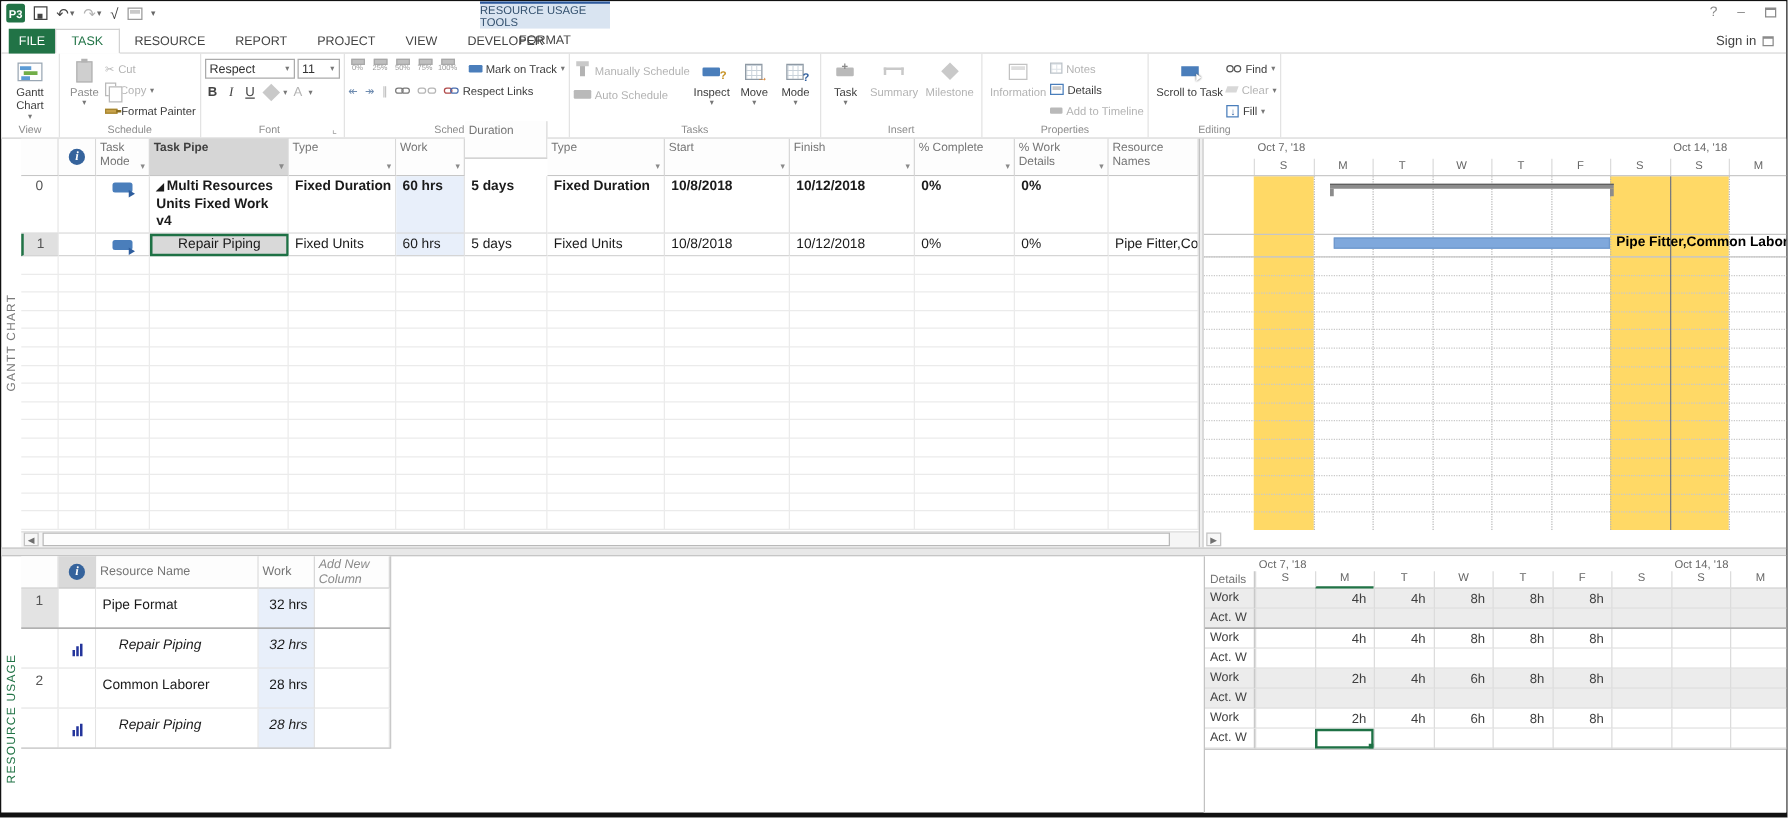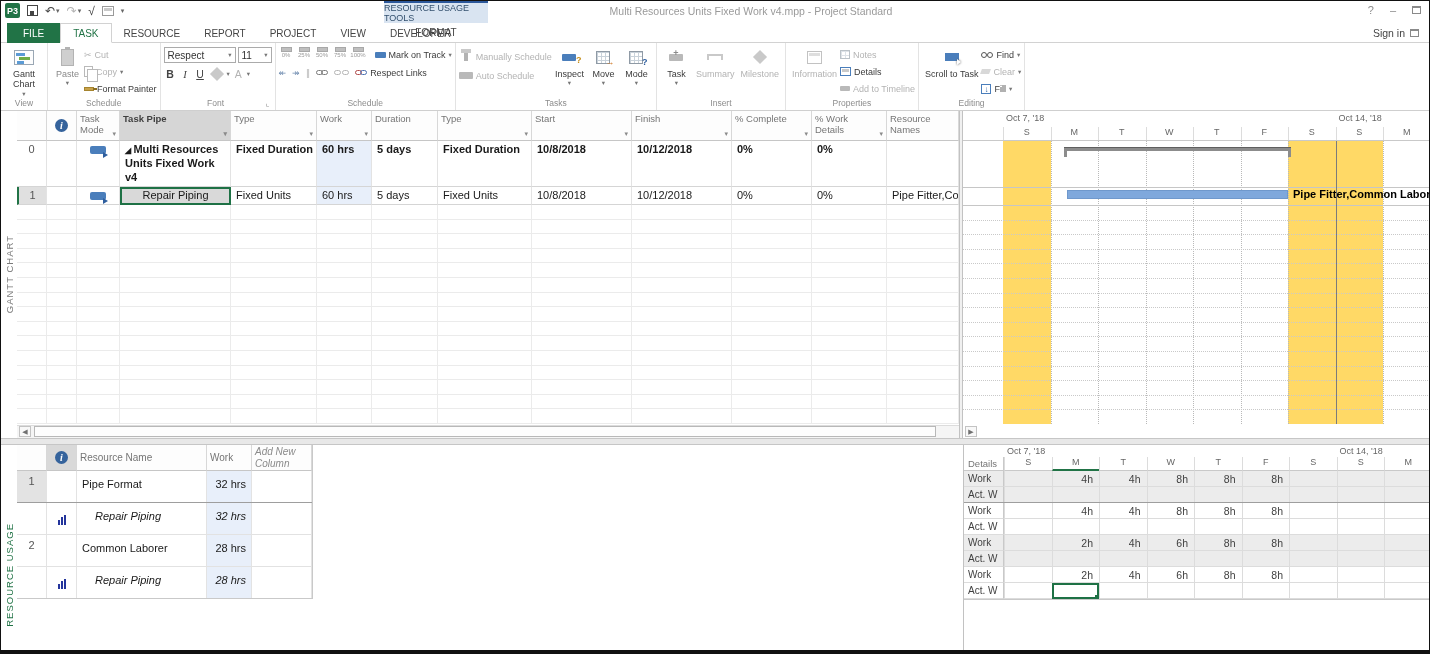--- a/index.html
+++ b/index.html
@@ -17,21 +17,21 @@
   .floppy:before{content:"";position:absolute;left:2px;bottom:0;width:4px;height:4px;background:#444;}
   #ctx-tools{position:absolute;left:383px;top:0;width:104px;height:22px;background:#d9e4f1;
     border-top:2px solid #2b579a;color:#33506e;font-size:9px;display:flex;align-items:center;justify-content:center;}
   #title-text{position:absolute;left:500px;top:4px;width:500px;text-align:center;font-size:10.5px;color:#9a9a9a;}
   #win-btns{position:absolute;right:8px;top:3px;display:flex;gap:16px;color:#8a8a8a;font-size:11px;align-items:center;}
   .win-restore{width:9px;height:8px;border:1px solid #8a8a8a;border-top:2px solid #8a8a8a;display:inline-block;}
   
   #tabrow{position:absolute;left:0;top:22px;width:100%;height:20px;background:#fff;border-bottom:1px solid #d2d2d2;}
   #tabs{position:absolute;left:6px;top:0;height:20px;display:flex;}
   .tab{padding:0 12px;font-size:10px;color:#444;display:flex;align-items:center;height:20px;}
-  .tab.file{background:#217346;color:#fff;padding:0 16px;}
+  .tab.file{background:#217346;color:#fff;padding:0 8px;}
   .tab.active{background:#fff;border:1px solid #d2d2d2;border-bottom:1px solid #fff;color:#217346;}
   #format-tab{position:absolute;left:383px;top:0;width:104px;text-align:center;height:20px;line-height:20px;
     font-size:10px;color:#444;}
   #signin{position:absolute;right:10px;top:0;height:20px;display:flex;align-items:center;gap:5px;
     font-size:10.5px;color:#444;}
   
   #ribbon{position:absolute;left:0;top:42px;width:100%;height:68px;background:#fff;border-bottom:1px solid #cfcfcf;
     display:flex;align-items:stretch;}
   .rgroup{display:flex;flex-direction:column;border-right:1px solid #e3e3e3;padding:2px 3px 0;position:relative;}
   .rgroup-content{flex:1;display:flex;align-items:flex-start;}
@@ -111,21 +111,20 @@
       <span class="qat-ic" style="color:#b3b3b3">↷<span class="qat-caret">▾</span></span>
       <span class="qat-ic">√</span>
       <span class="qat-ic">
           <span class="ic-form" style="width:12px;height:10px"></span>
         </span>
       <span class="qat-ic">
           <span class="qat-caret">▾</span>
         </span>
     </div>
     <div id="ctx-tools">RESOURCE USAGE TOOLS</div>
-    <div id="title-text">Multi Resources Units Fixed Work v4.mpp - Project Standard</div>
     <div id="win-btns">
       <span>?</span>
       <span>–</span>
       <span class="win-restore"></span>
     </div>
   </div>
 
   <div id="tabrow">
     <div id="tabs">
         <div class="tab file">FILE</div>
@@ -421,21 +420,21 @@
         <span class="arrow">▾</span>
       </div>
       <div class="hdrcell" style="position: absolute; left: 230px; top: 110px; width: 86px; height: 30px;">
         <span style="white-space: normal;">Type</span>
         <span class="arrow">▾</span>
       </div>
       <div class="hdrcell" style="position: absolute; left: 316px; top: 110px; width: 55px; height: 30px;">
         <span style="white-space: normal;">Work</span>
         <span class="arrow">▾</span>
       </div>
-      <div class="hdrcell" style="position: absolute; left: 371px; top: 110px; width: 66px; height: 30px; gap: 28px;">
+      <div class="hdrcell" style="position: absolute; left: 371px; top: 96px; width: 66px; height: 30px; gap: 28px;">
         <span style="white-space: normal;">Duration</span>
         <span class="arrow">▾</span>
       </div>
       <div class="hdrcell" style="position: absolute; left: 437px; top: 110px; width: 94px; height: 30px;">
         <span style="white-space: normal;">Type</span>
         <span class="arrow">▾</span>
       </div>
       <div class="hdrcell" style="position: absolute; left: 531px; top: 110px; width: 100px; height: 30px;">
         <span style="white-space: normal;">Start</span>
         <span class="arrow">▾</span>

